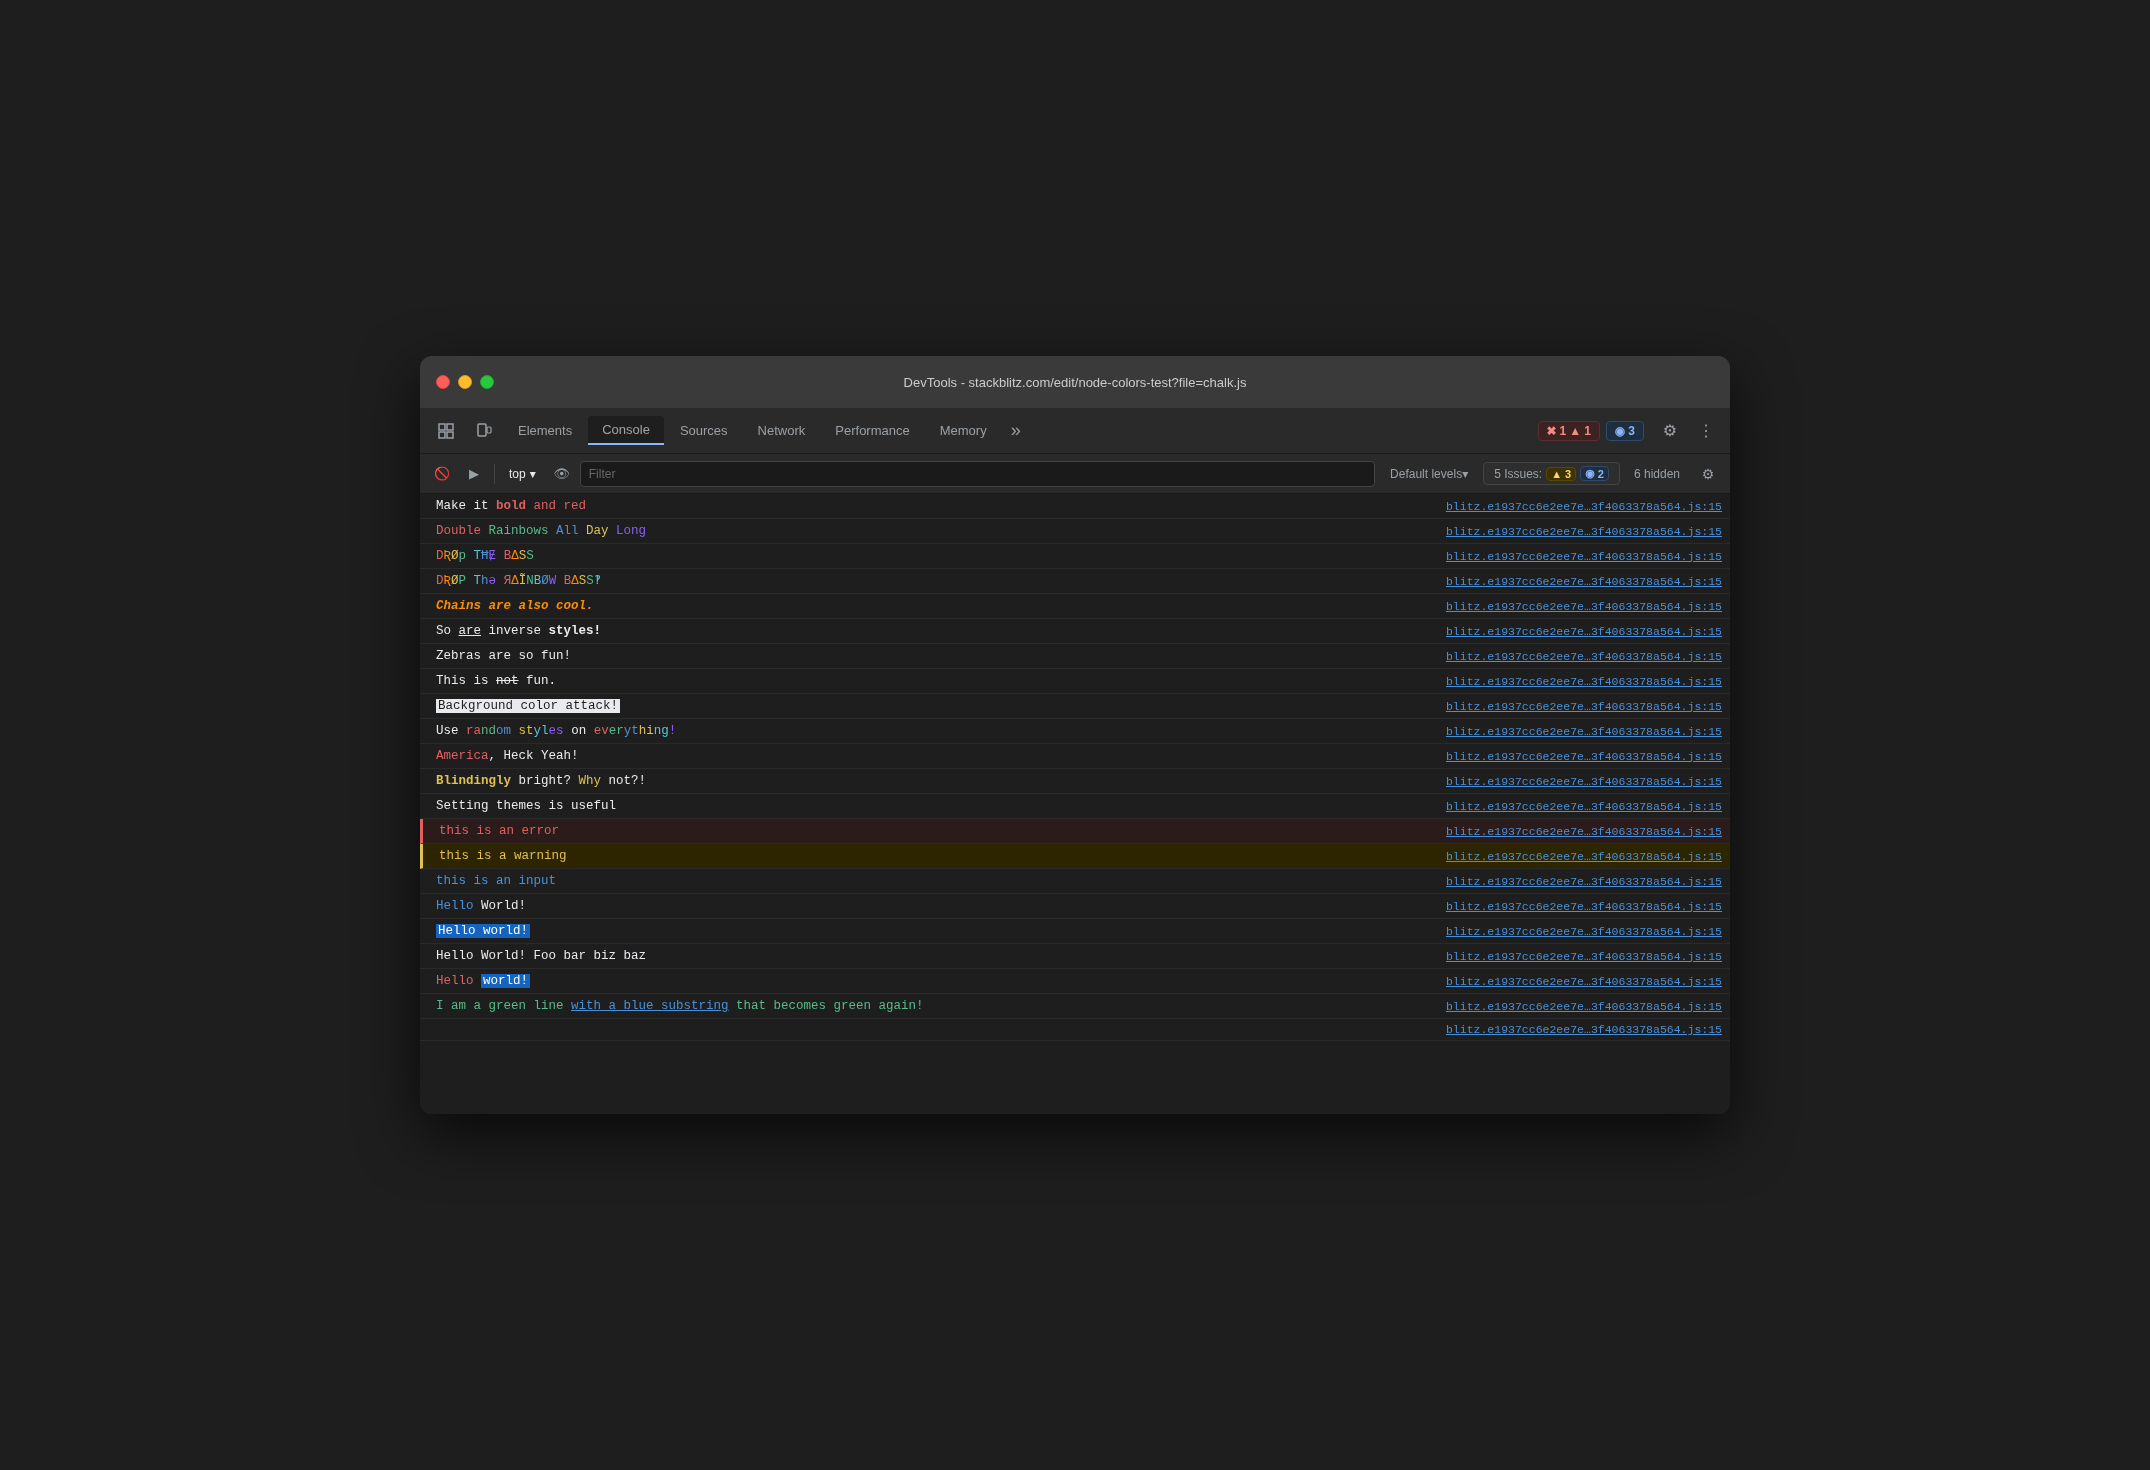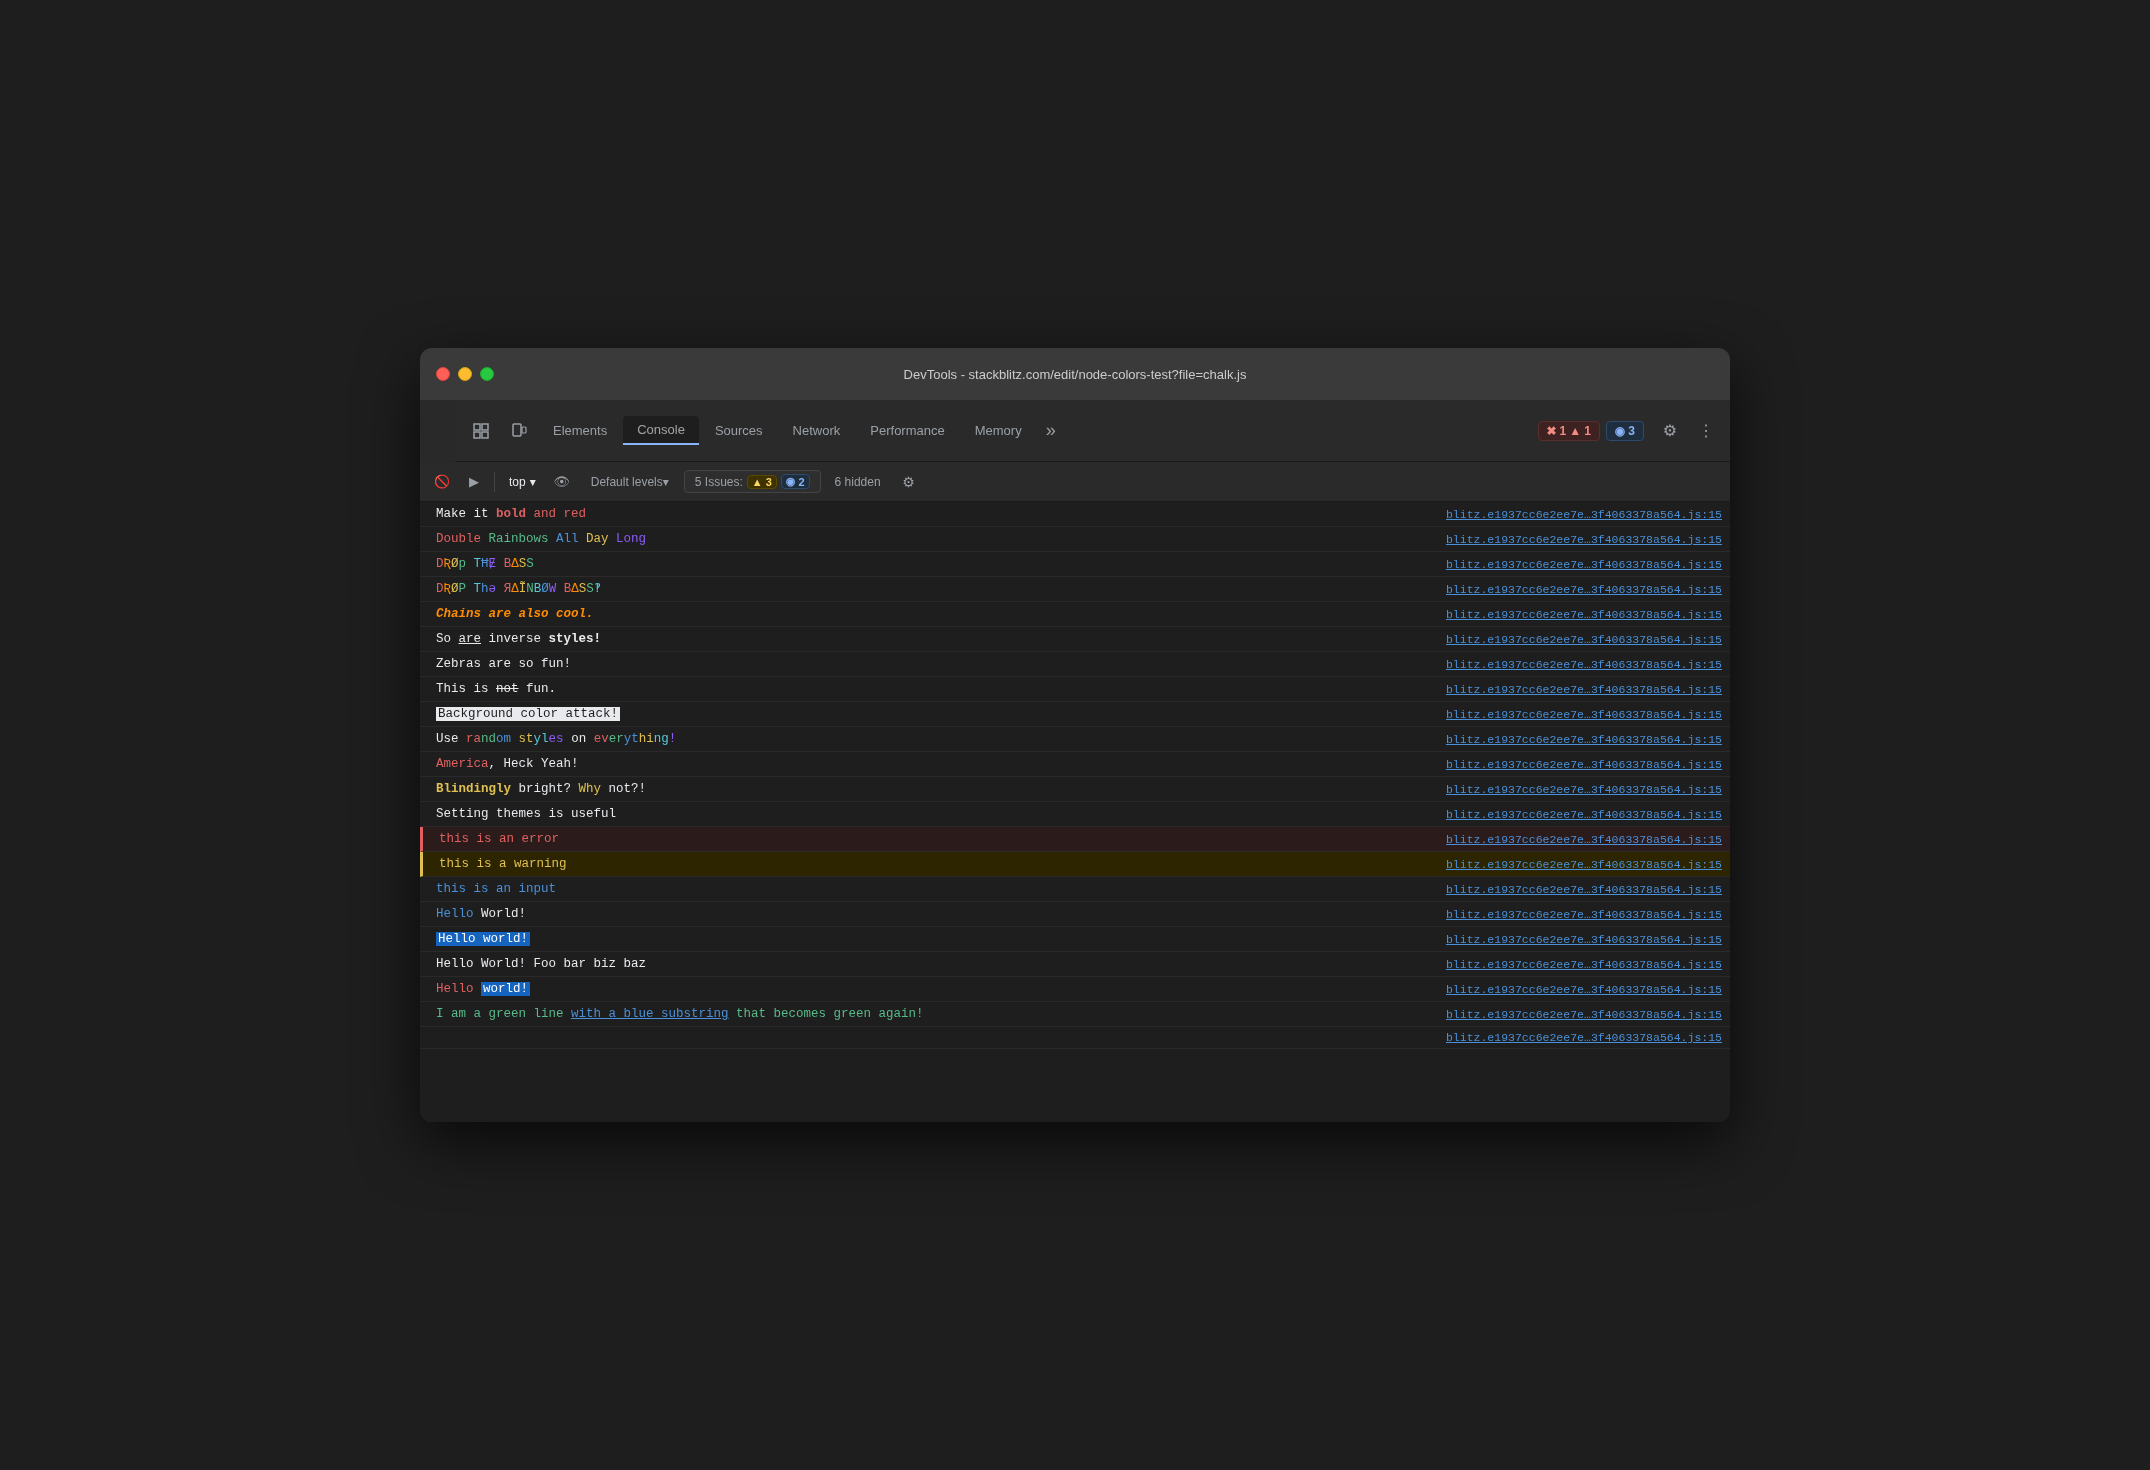--- a/index.html
+++ b/index.html
@@ -46,24 +46,23 @@
       transform: translateX(-50%);
       color: #cccccc;
       font-size: 13px;
       white-space: nowrap;
     }
     .tabs-bar {
       background: #2a2a2a;
       border-bottom: 1px solid #1a1a1a;
       display: flex;
       align-items: center;
-      height: 62px;
+      height: 46px;
       padding: 0 8px;
       gap: 2px;
-      margin-left: 35px;
     }
     .tab-icon {
       width: 36px;
       height: 36px;
       display: flex;
       align-items: center;
       justify-content: center;
       border-radius: 4px;
       cursor: pointer;
       color: #9aa0a6;
@@ -329,20 +328,21 @@
 
   <div class="toolbar">
     <button class="toolbar-btn">🚫</button>
     <button class="toolbar-btn">▶</button>
     <div class="toolbar-divider"></div>
     <div class="top-select">
       <span>top</span>
       <span>▾</span>
     </div>
     <button class="toolbar-btn">👁</button>
+    <input class="filter-input" type="text" placeholder="Filter" style="">
     <div class="levels-btn">
       <span>Default levels</span>
       <span>▾</span>
     </div>
     <div class="issues-btn">
       <span>5 Issues:</span>
       <span class="badge badge-yellow" style="padding:0 4px; font-size:11px;">
         <span>▲</span>
         <span>3</span>
       </span>

